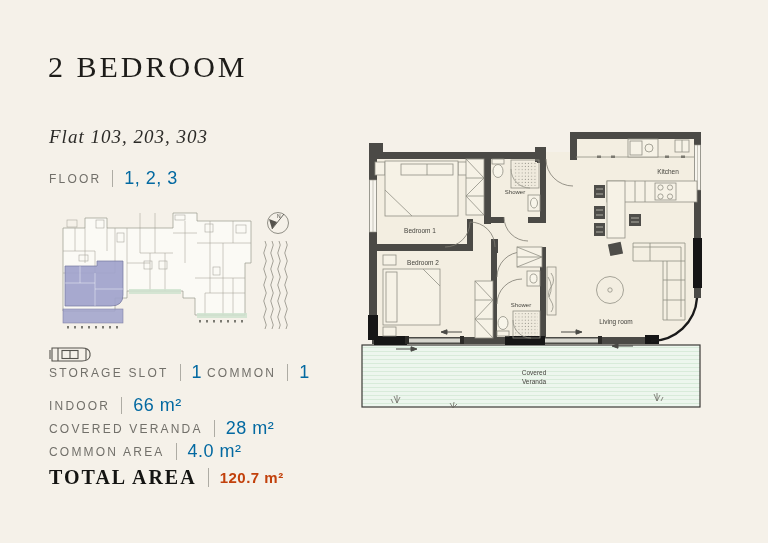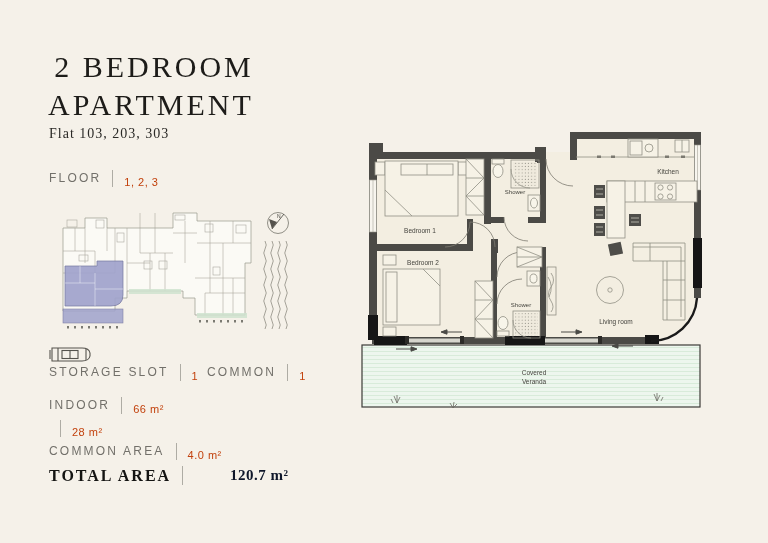--- a/index.html
+++ b/index.html
@@ -11,52 +11,51 @@
   .abs{position:absolute;}
   .title{
     left:48px;top:48px;
     font-family:"Liberation Serif","DejaVu Serif",serif;
     font-size:30px;line-height:38px;letter-spacing:3px;
     color:#1d1c19;font-weight:500;text-align:right;
   }
   .subtitle{
     left:49px;top:126px;
     font-family:"Liberation Serif","DejaVu Serif",serif;
-    font-size:14px;letter-spacing:1px;color:#2b2a27;
+    font-style:italic;font-size:19px;letter-spacing:1px;color:#2b2a27;
   }
   .spec-row{display:flex;align-items:center;}
   .spec-label{
     font-size:12px;letter-spacing:2.2px;color:#72706a;
   }
   .spec-div{
     width:1px;height:17px;background:#aeaca4;margin:0 11px;flex:0 0 auto;
   }
   .spec-value{
-    font-size:11px;color:#c2410c;letter-spacing:0.5px;margin-top:8px;
+    font-size:18px;color:#0369a1;letter-spacing:0.5px;
   }
   .total-label{
     font-family:"Liberation Serif","DejaVu Serif",serif;
-    font-weight:bold;font-size:16px;letter-spacing:2px;color:#141412;
+    font-weight:bold;font-size:20px;letter-spacing:2px;color:#141412;
   }
   .total-value{
-    font-family:Liberation Serif, serif;
-    font-weight:bold;font-size:15px;color:#0f172a;letter-spacing:0.5px;margin-left:36px;
+    font-family:Liberation Sans, sans-serif;
+    font-weight:bold;font-size:15px;color:#c2410c;letter-spacing:0.5px;
   }
   .total-div{height:19px;}
   svg text{
     font-family:"Liberation Sans", sans-serif;
     fill:#45443e;
   }
 </style>
 </head>
 <body>
 
 <div class="abs title">
   <div>2 BEDROOM</div>
-  <div>APARTMENT</div>
 </div>
 
 <div class="abs subtitle">Flat 103, 203, 303</div>
 
 <div class="abs spec-row" style="left:49px;top:168px;">
   <span class="spec-label">FLOOR</span>
   <span class="spec-div"></span>
   <span class="spec-value">1, 2, 3</span>
 </div>
 
@@ -148,20 +147,21 @@
   </div>
 </div>
 
 <div class="abs spec-row" style="left:49px;top:395px;align-items:center;">
   <span class="spec-label">INDOOR</span>
   <span class="spec-div"></span>
   <span class="spec-value">66 m²</span>
 </div>
 
 <div class="abs spec-row" style="left:49px;top:418px;">
+  <span class="spec-label">COVERED VERANDA</span>
   <span class="spec-div"></span>
   <span class="spec-value">28 m²</span>
 </div>
 
 <div class="abs spec-row" style="left:49px;top:441px;justify-content:space-between;">
   <span class="spec-label">COMMON AREA</span>
   <span class="spec-div"></span>
   <span class="spec-value">4.0 m²</span>
 </div>
 

